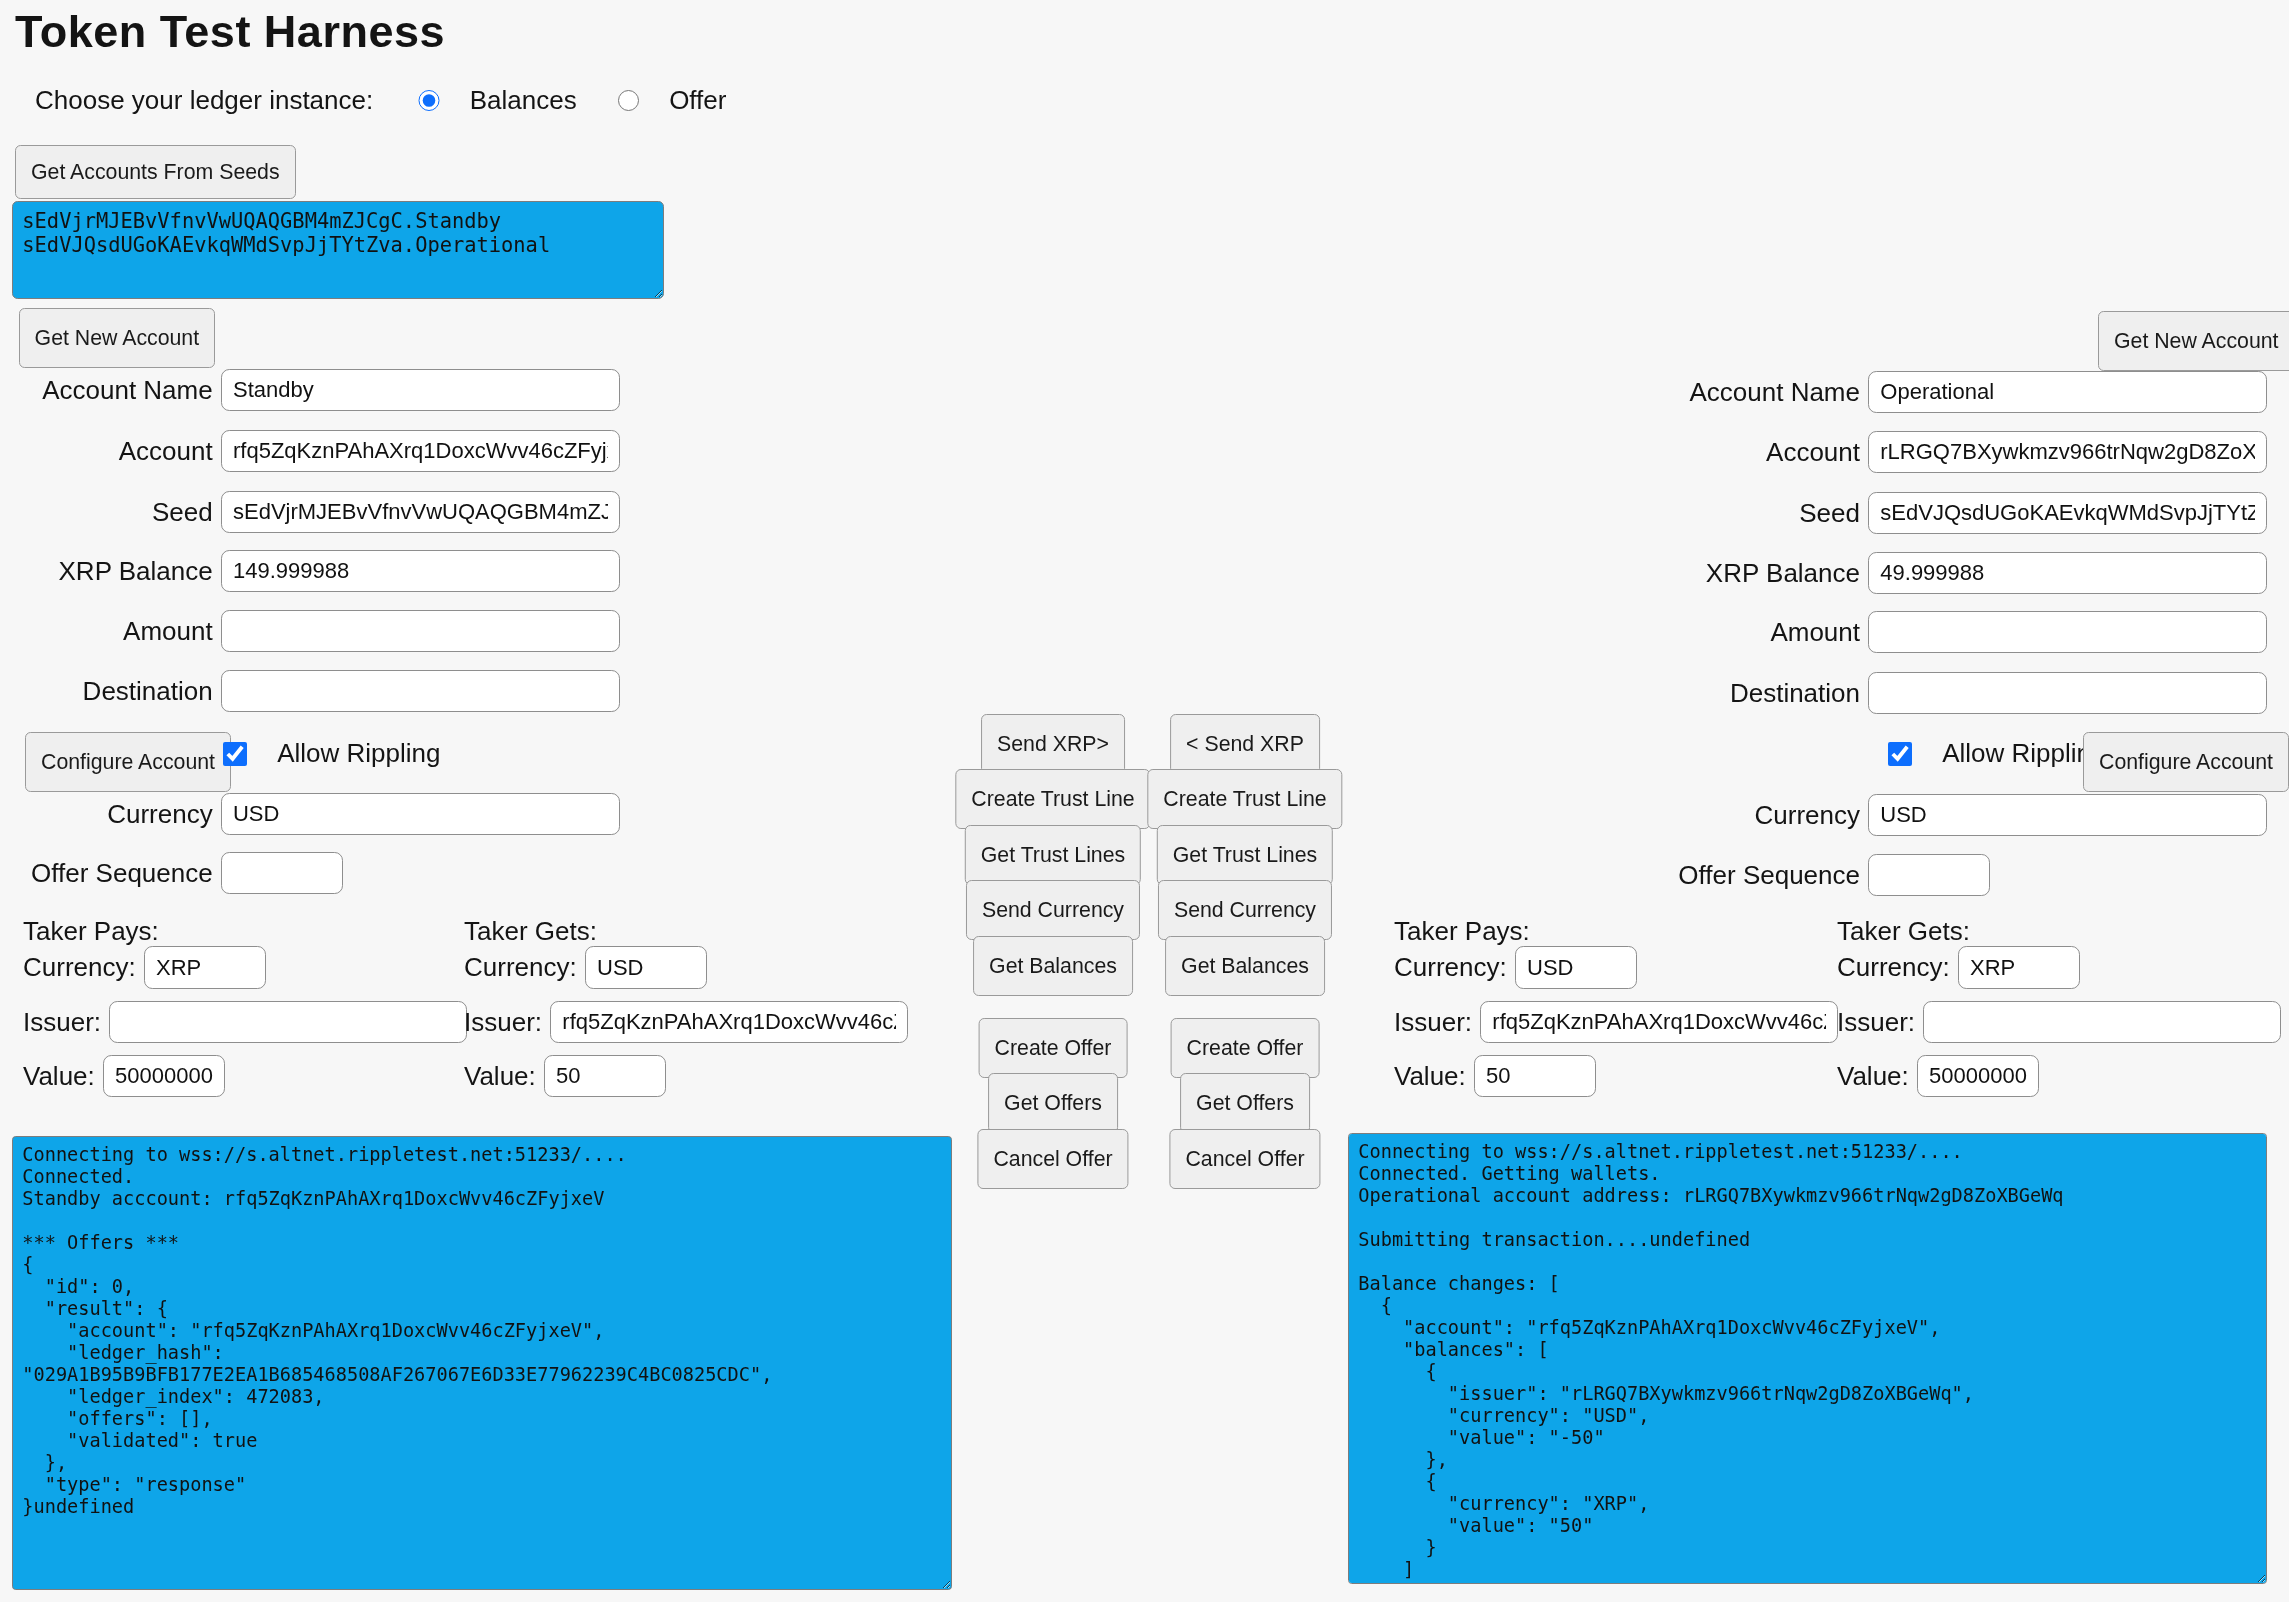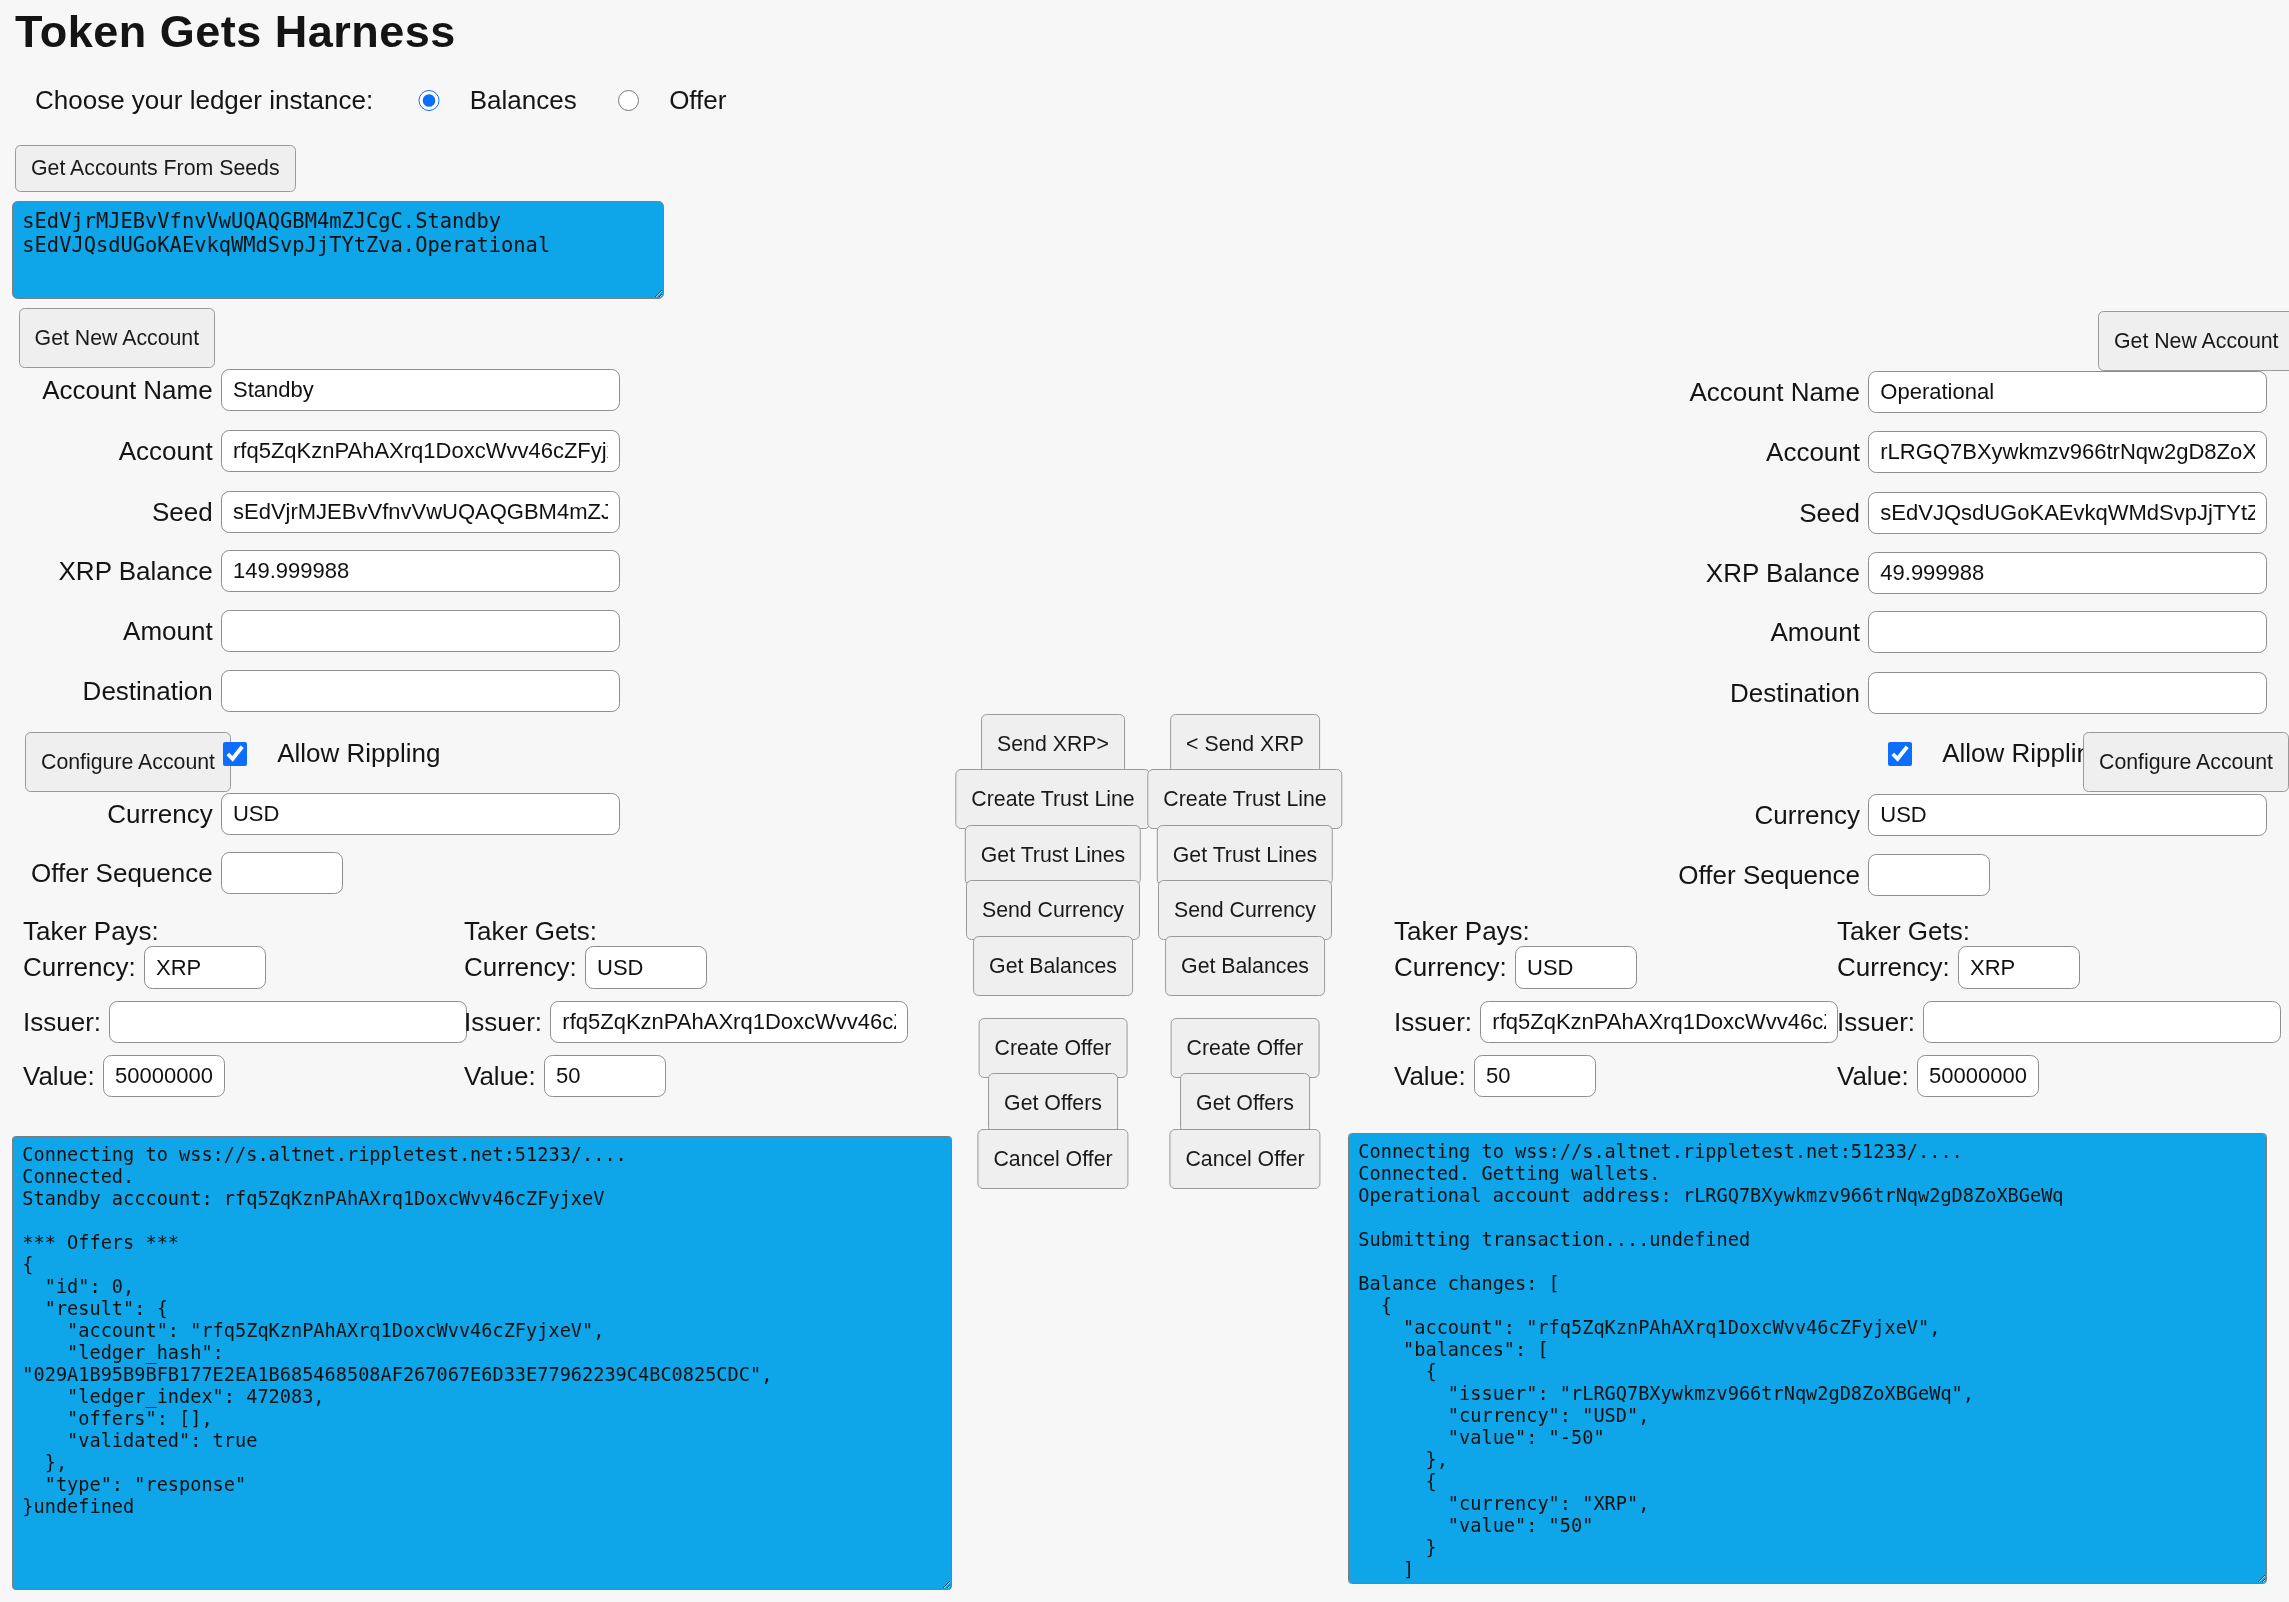--- a/index.html
+++ b/index.html
@@ -48,35 +48,35 @@
   input[type="checkbox"], input[type="radio"] { accent-color: #0d6efd; margin: 0; }
   input[type="checkbox"] { width: 24px; height: 24px; }
   input[type="radio"] { width: 21.3px; height: 21.3px; }
   .choice { display: flex; align-items: center; gap: 10.2px; cursor: pointer; }
 </style>
 </head>
 <body>
 
 <div id="app">
 
-  <div class="abs title" style="left:15px;top:5.6px">Token Gets Harness</div>
+  <div class="abs title" style="left:15px;top:5.6px">Token Test Harness</div>
 
   <div class="abs" style="left:15px;top:85px;display:flex;align-items:center">
     <span class="label28">Choose your ledger instance:</span>
     <label class="choice" style="margin-left:45px">
       <input type="radio" name="ledger" checked="true" style="">
       <span class="label28">Balances</span>
     </label>
     <label class="choice" style="margin-left:41px">
       <input type="radio" name="ledger" style="">
       <span class="label28">Offer</span>
     </label>
   </div>
 
-  <button class="abs btn" style="left:15px;top:145px;height:47px">Get Accounts From Seeds</button>
+  <button class="abs btn" style="left:15px;top:145px;height:54px">Get Accounts From Seeds</button>
   <textarea class="abs seeds" style="left: 12px; top: 201px; width: 652px; height: 98px;">sEdVjrMJEBvVfnvVwUQAQGBM4mZJCgC.Standby
 sEdVJQsdUGoKAEvkqWMdSvpJjTYtZva.Operational</textarea>
 
   <button class="abs btn" style="left:18.6px;top:308px">Get New Account</button>
   <button class="abs btn" style="left:2098px;top:311px">Get New Account</button>
 
   <div class="formrow" style="left:3.7px;top:369px">
     <span class="flabel">Account Name</span>
     <input class="input" value="Standby" style="">
   </div>

